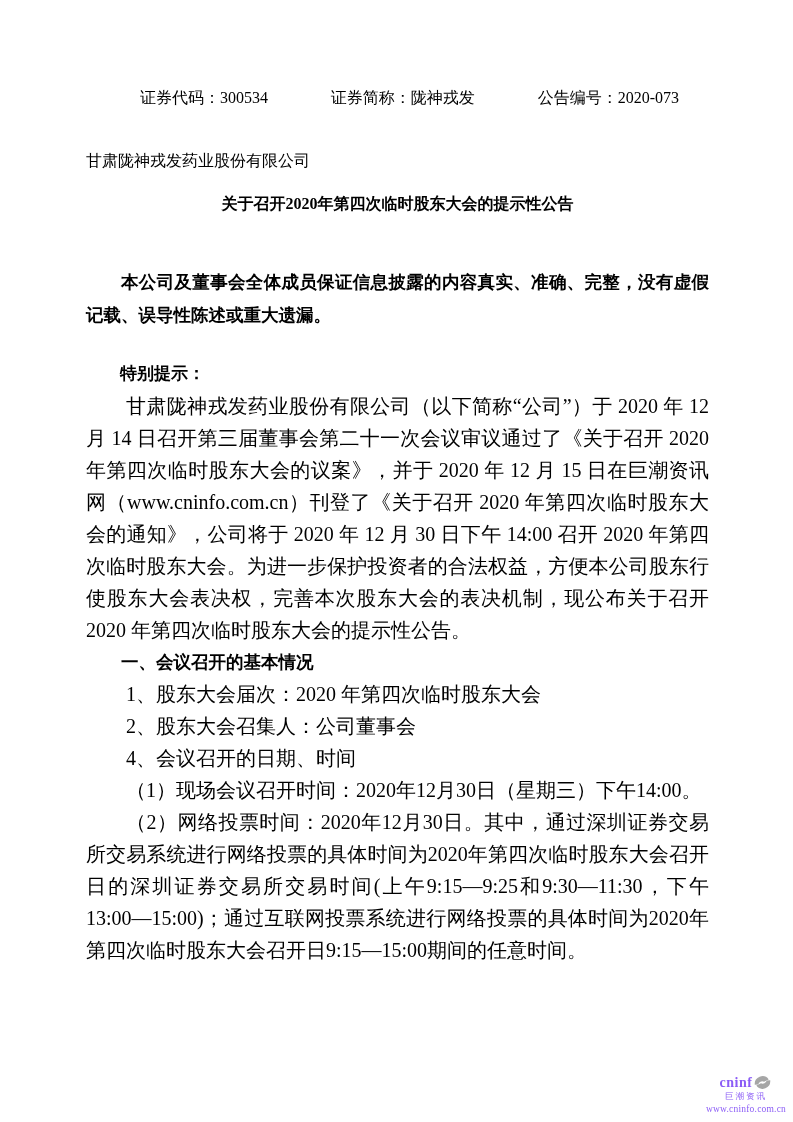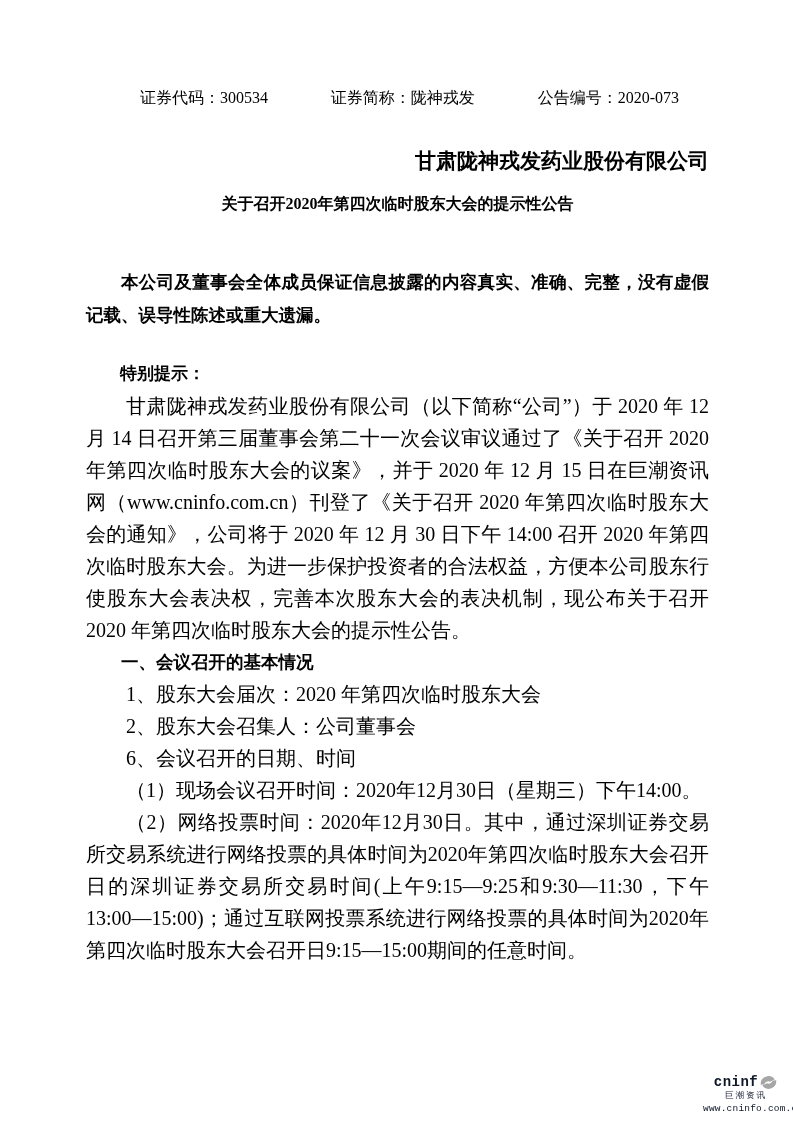--- a/index.html
+++ b/index.html
@@ -17,24 +17,24 @@
   .doc-header {
     display:flex;
     justify-content:space-between;
     margin:0 30px 0 54px;
     font-size:16px;
     line-height:20px;
     white-space:nowrap;
   }
   .title-company {
     margin:40px 0 0 0;
-    font-size:21px;
+    font-size:16px;
     line-height:26px;
-    font-weight:bold;
-    text-align:right;
+    font-weight:normal;
+    text-align:left;
   }
   .title-subject {
     margin:16px 0 0 0;
     font-size:16px;
     line-height:28px;
     font-weight:bold;
     text-align:center;
   }
   p { margin:0; }
   .statement {
@@ -63,22 +63,22 @@
     font-weight:bold;
     line-height:32px;
     text-indent:2em;
   }
   .footer-logo {
     position:absolute;
     right:4px;
     bottom:8px;
     width:86px;
     text-align:center;
-    color:#0f172a;
-    font-family:Liberation Mono, monospace;
+    color:#8b5cf6;
+    font-family:Liberation Serif, serif;
     line-height:1.1;
   }
   .footer-logo .logo-row {
     display:flex;
     align-items:center;
     justify-content:center;
     gap:1px;
   }
   .footer-logo .logo-word {
     font-size:14px;
@@ -114,21 +114,21 @@
   <p class="statement">本公司及董事会全体成员保证信息披露的内容真实、准确、完整，没有虚假记载、误导性陈述或重大遗漏。</p>
 
   <p class="special-tip">特别提示：</p>
 
   <p class="body-par">甘肃陇神戎发药业股份有限公司（以下简称“公司”）于 2020 年 12 月 14 日召开第三届董事会第二十一次会议审议通过了《关于召开 2020 年第四次临时股东大会的议案》，并于 2020 年 12 月 15 日在巨潮资讯网（www.cninfo.com.cn）刊登了《关于召开 2020 年第四次临时股东大会的通知》，公司将于 2020 年 12 月 30 日下午 14:00 召开 2020 年第四次临时股东大会。为进一步保护投资者的合法权益，方便本公司股东行使股东大会表决权，完善本次股东大会的表决机制，现公布关于召开 2020 年第四次临时股东大会的提示性公告。</p>
 
   <p class="section-heading">一、会议召开的基本情况</p>
 
   <p class="body-par">1、股东大会届次：2020 年第四次临时股东大会</p>
   <p class="body-par">2、股东大会召集人：公司董事会</p>
-  <p class="body-par">6、会议召开的日期、时间</p>
+  <p class="body-par">4、会议召开的日期、时间</p>
   <p class="body-par">（1）现场会议召开时间：2020年12月30日（星期三）下午14:00。</p>
   <p class="body-par">（2）网络投票时间：2020年12月30日。其中，通过深圳证券交易所交易系统进行网络投票的具体时间为2020年第四次临时股东大会召开日的深圳证券交易所交易时间(上午9:15—9:25和9:30—11:30，下午13:00—15:00)；通过互联网投票系统进行网络投票的具体时间为2020年第四次临时股东大会召开日9:15—15:00期间的任意时间。</p>
 
   <div class="footer-logo">
     <div class="logo-row">
       <span class="logo-word">cninf</span>
       <span style="display:inline-flex;">
         <svg width="19" height="17" viewBox="0 0 24 22" aria-hidden="true">
           <path d="M2 14 A 10 10 0 0 1 20 7 L 14 10 A 5.5 5.5 0 0 0 6.5 13.5 Z" fill="#a6a6a6"></path>
           <path d="M22 8 A 10 10 0 0 1 4 15 L 10 12 A 5.5 5.5 0 0 0 17.5 8.5 Z" fill="#a6a6a6"></path>

